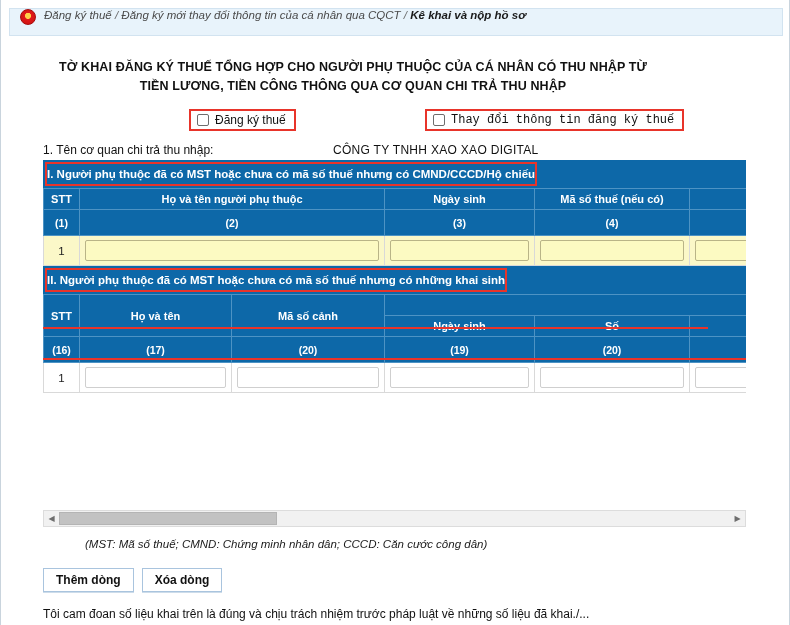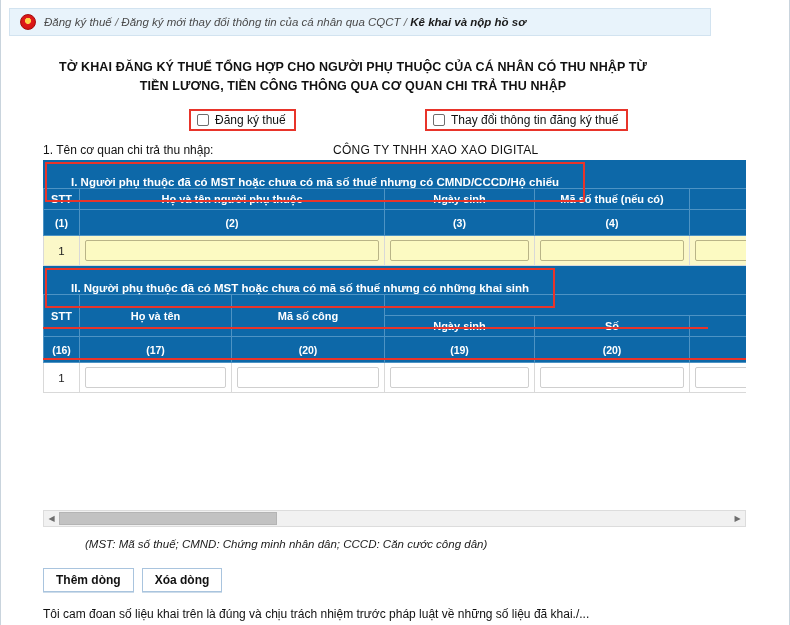--- a/index.html
+++ b/index.html
@@ -16,25 +16,25 @@
     background: #ffffff;
     border-left: 1px solid #c9d4dd;
     border-right: 1px solid #c9d4dd;
     overflow: hidden;
   }
 
   
   .breadcrumb-bar {
     position: absolute;
     left: 8px; top: 8px;
-    width: 702px; height: 28px;
+    width: 774px; height: 28px;
     background: #e8f3fb;
     border: 1px solid #d2e3f0;
     display: flex;
-    align-items: center;
+    align-items: flex-start;
     padding-left: 10px;
   }
   .emblem {
     width: 16px; height: 16px;
     border-radius: 50%;
     background: radial-gradient(circle at 50% 42%, #ffd24a 0%, #ffd24a 26%, #e01a1a 30%, #cc0f0f 100%);
     border: 1px solid #a50d0d;
     flex: 0 0 auto;
     position: relative;
   }
@@ -86,21 +86,21 @@
   .cb-wrap {
     position: absolute;
     display: flex;
     align-items: center;
     gap: 6px;
     border: 2px solid #e8342a;
     padding: 2px 8px 2px 6px;
     background: #ffffff;
   }
   .cb-wrap.one { left: 188px; top: 0; }
-  .cb-wrap.two { left: 424px; top: 0; }
+  .cb-wrap.two { left: 424px; top: 0; font-family: Liberation Mono, monospace; }
   .cbx {
     width: 12px; height: 12px;
     border: 1px solid #6d6d6d;
     background: #fff;
     border-radius: 2px;
     flex: 0 0 auto;
   }
   .cb-label { font-size: 12px; color: #111; white-space: nowrap; }
 
   
@@ -126,24 +126,24 @@
   .tables-inner { width: 1010px; }
 
   .sec-head-row {
     position: relative;
     background: #0d68a8;
     height: 28px;
   }
   .sec-head-box {
     position: absolute;
     left: 2px; top: 2px;
-    height: 40px;
+    height: 24px;
     display: flex;
     align-items: center;
-    padding: 0 24px;
+    padding: 0 0;
     border: 2px solid #e8342a;
     color: #ffffff;
     font-size: 11.5px;
     font-weight: bold;
     white-space: nowrap;
   }
 
   table.grid {
     border-collapse: collapse;
     width: 1010px;
@@ -365,21 +365,21 @@
             <col style="width:152px">
             <col style="width:153px">
             <col style="width:150px">
             <col style="width:155px">
             <col style="width:364px">
         </colgroup>
         <thead>
           <tr>
             <th rowspan="2">STT</th>
             <th rowspan="2">Họ và tên</th>
-            <th rowspan="2">Mã số công</th>
+            <th rowspan="2">Mã số cảnh</th>
             <th colspan="3">&nbsp;</th>
           </tr>
           <tr>
             <th>Ngày sinh</th>
             <th>Số</th>
             <th>Quyển số</th>
           </tr>
           <tr>
             <th class="numrow">(16)</th>
             <th class="numrow">(17)</th>

